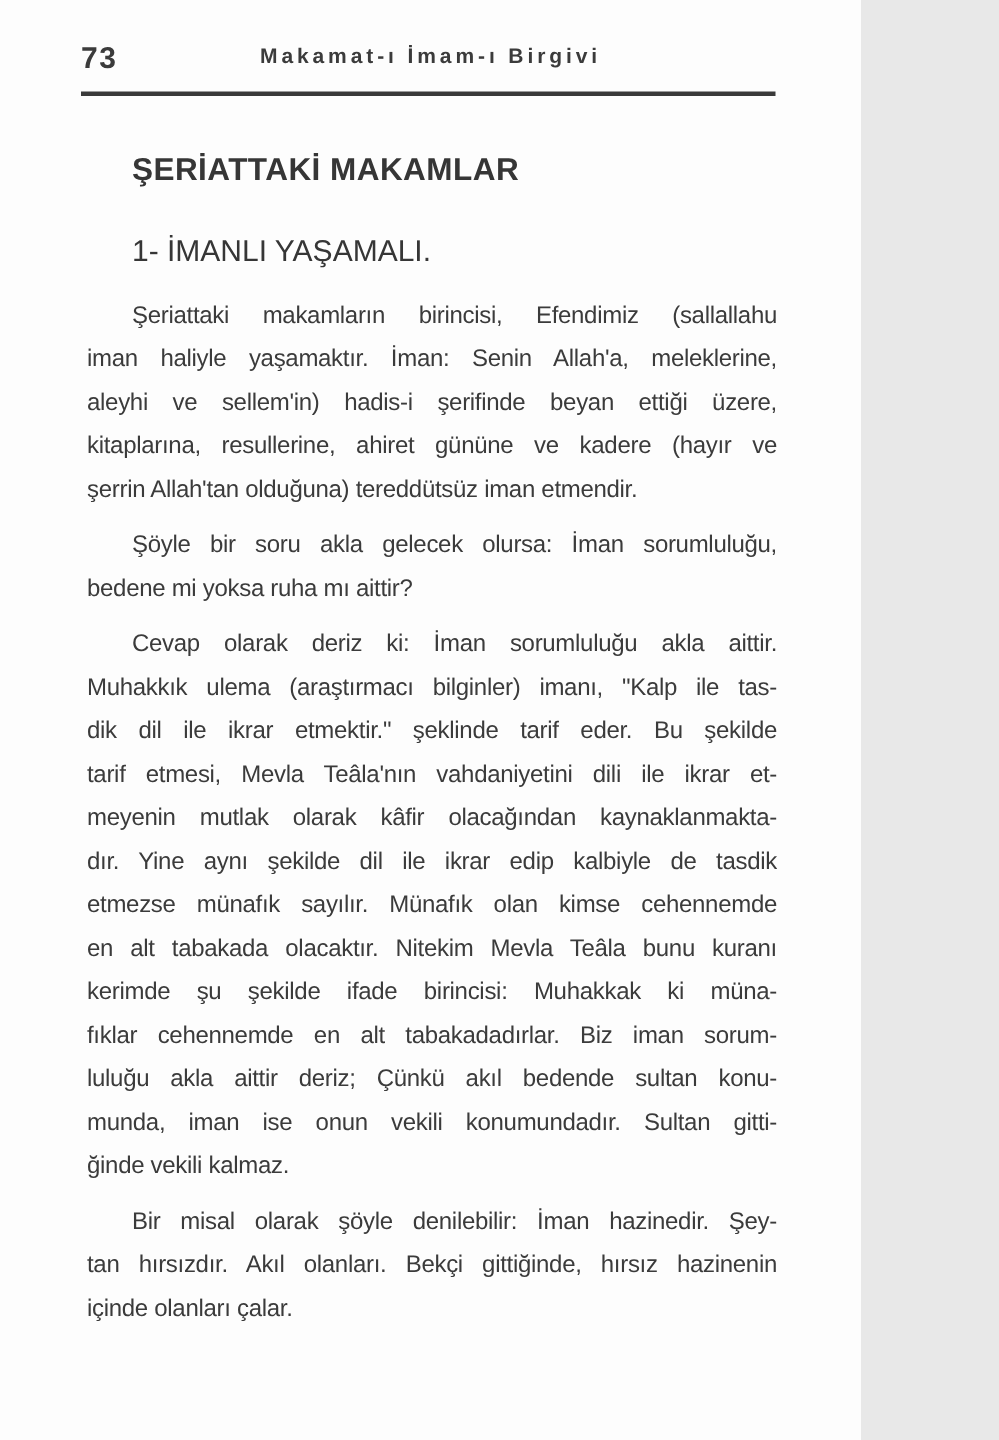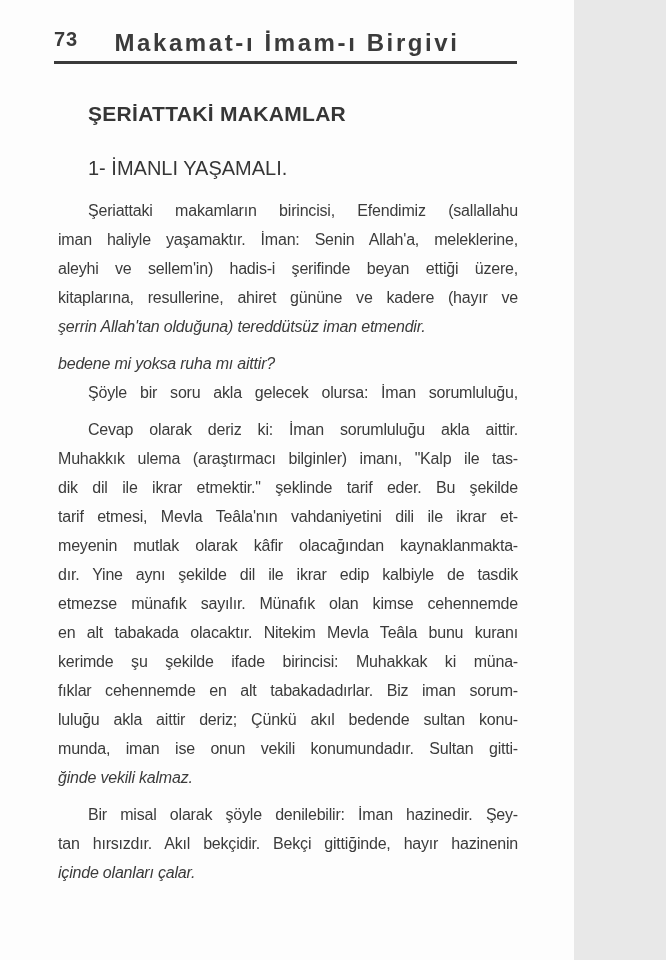--- a/index.html
+++ b/index.html
@@ -29,21 +29,21 @@
     font-size: 20px;
     letter-spacing: 1px;
   }
   .htitle {
     position: absolute;
     left: 0;
     right: 0;
     top: 29px;
     text-align: center;
     font-weight: bold;
-    font-size: 24px;
+    font-size: 14px;
     letter-spacing: 2.6px;
   }
   .rule {
     height: 3px;
     background: #3a3a3a;
     margin: 7px 57px 0 54px;
   }
   .content {
     padding: 0 56px 0 58px;
   }
@@ -73,21 +73,20 @@
     white-space: nowrap;
     overflow: hidden;
     text-align: justify;
     text-align-last: justify;
   }
   .line.first {
     padding-left: 30px;
   }
   .line.last {
     text-align-last: left;
-    font-style: italic;
   }
 </style>
 </head>
 <body>
 
 <div class="page">
   <div class="header">
     <span class="pagenum">73</span>
     <span class="htitle">Makamat-ı İmam-ı Birgivi</span>
   </div>
@@ -97,38 +96,38 @@
     <div class="subsection-title">1- İMANLI YAŞAMALI.</div>
     <div class="paragraphs">
         <div class="paragraph">
           <div class="line first">Şeriattaki makamların birincisi, Efendimiz (sallallahu</div>
           <div class="line">iman haliyle yaşamaktır. İman: Senin Allah'a, meleklerine,</div>
           <div class="line">aleyhi ve sellem'in) hadis-i şerifinde beyan ettiği üzere,</div>
           <div class="line">kitaplarına, resullerine, ahiret gününe ve kadere (hayır ve</div>
           <div class="line last">şerrin Allah'tan olduğuna) tereddütsüz iman etmendir.</div>
         </div>
         <div class="paragraph">
+          <div class="line first">Şöyle bir soru akla gelecek olursa: İman sorumluluğu,</div>
           <div class="line last">bedene mi yoksa ruha mı aittir?</div>
-          <div class="line first">Şöyle bir soru akla gelecek olursa: İman sorumluluğu,</div>
         </div>
         <div class="paragraph">
           <div class="line first">Cevap olarak deriz ki: İman sorumluluğu akla aittir.</div>
           <div class="line">Muhakkık ulema (araştırmacı bilginler) imanı, "Kalp ile tas-</div>
           <div class="line">dik dil ile ikrar etmektir." şeklinde tarif eder. Bu şekilde</div>
           <div class="line">tarif etmesi, Mevla Teâla'nın vahdaniyetini dili ile ikrar et-</div>
           <div class="line">meyenin mutlak olarak kâfir olacağından kaynaklanmakta-</div>
           <div class="line">dır. Yine aynı şekilde dil ile ikrar edip kalbiyle de tasdik</div>
           <div class="line">etmezse münafık sayılır. Münafık olan kimse cehennemde</div>
           <div class="line">en alt tabakada olacaktır. Nitekim Mevla Teâla bunu kuranı</div>
           <div class="line">kerimde şu şekilde ifade birincisi: Muhakkak ki müna-</div>
           <div class="line">fıklar cehennemde en alt tabakadadırlar. Biz iman sorum-</div>
           <div class="line">luluğu akla aittir deriz; Çünkü akıl bedende sultan konu-</div>
           <div class="line">munda, iman ise onun vekili konumundadır. Sultan gitti-</div>
           <div class="line last">ğinde vekili kalmaz.</div>
         </div>
         <div class="paragraph">
           <div class="line first">Bir misal olarak şöyle denilebilir: İman hazinedir. Şey-</div>
-          <div class="line">tan hırsızdır. Akıl bekçidir. Bekçi gittiğinde, hayır hazinenin</div>
+          <div class="line">tan hırsızdır. Akıl olanları. Bekçi gittiğinde, hırsız hazinenin</div>
           <div class="line last">içinde olanları çalar.</div>
         </div>
       </div>
   </div>
 </div>
 
 </body></html>

